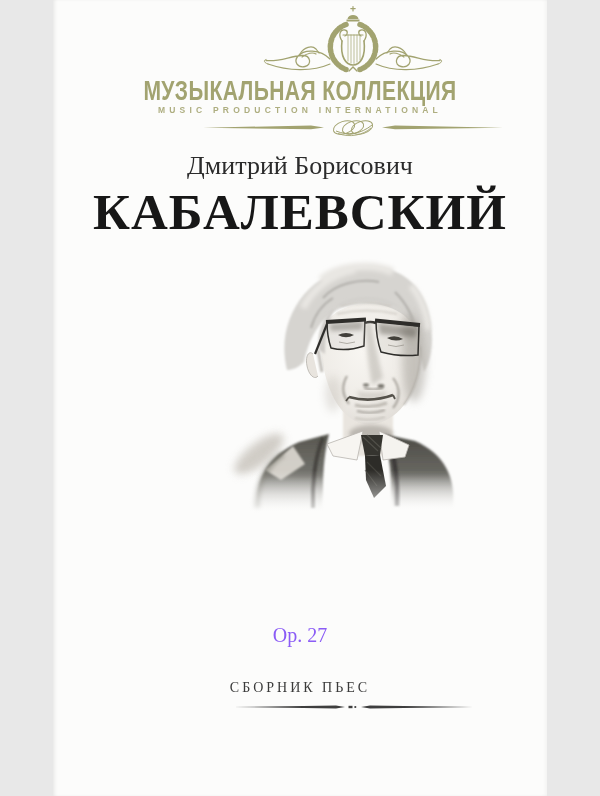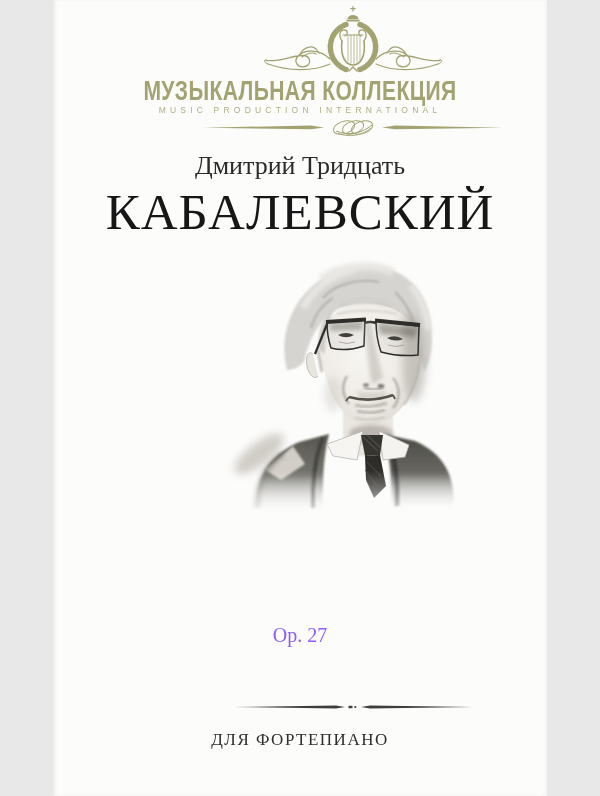--- a/index.html
+++ b/index.html
@@ -18,30 +18,30 @@
     top:77px;
     font-family:"Liberation Sans", sans-serif;
     font-weight:700;font-size:27px;line-height:29px;
     letter-spacing:.5px;color:#a2a370;
     transform:scaleX(.78);transform-origin:center;
     white-space:nowrap;
   }
   .pub-sub{
     top:105px;
     font-family:"Liberation Sans", sans-serif;
-    font-weight:400;font-size:8.5px;line-height:10px;
+    font-weight:700;font-size:8.5px;line-height:10px;
     letter-spacing:4.2px;color:#aeae80;
     white-space:nowrap;
   }
   .emblem{position:absolute;top:5px;left:205px;}
   .hdr-divider{position:absolute;top:114px;left:150px;}
   .author-name{top:151px;font-size:26px;line-height:30px;color:#2b2b2b;}
   .author-surname{
     top:183px;font-size:51px;line-height:58px;
-    font-weight:400;letter-spacing:1px;color:#171717;white-space:nowrap;
+    font-weight:700;letter-spacing:1px;color:#171717;white-space:nowrap;
   }
   .portrait{position:absolute;top:258px;left:172px;}
   .work-title{top:531px;font-style:italic;font-size:45px;line-height:52px;color:#262626;}
   .opus{top:623px;font-size:20px;line-height:24px;color:#8b5cf6;}
   .series{top:680px;font-size:14px;line-height:16px;letter-spacing:3px;color:#3a3a3a;white-space:nowrap;}
   .btm-divider{position:absolute;top:702px;left:180px;}
   .instr{top:730px;font-size:17px;line-height:20px;letter-spacing:1.5px;color:#2e2e2e;white-space:nowrap;}
 </style>
 </head>
 <body>
@@ -87,21 +87,21 @@
       <g fill="none" stroke-width="1">
         <ellipse cx="141" cy="13.5" rx="11" ry="6.2" transform="rotate(-18 141 13.5)"></ellipse>
         <ellipse cx="150" cy="13.5" rx="11" ry="6.2" transform="rotate(-18 150 13.5)"></ellipse>
         <ellipse cx="159" cy="13.5" rx="11" ry="6.2" transform="rotate(-18 159 13.5)"></ellipse>
         <path d="M133,17 C145,22 158,20 169,11"></path>
         <path d="M135,19.5 C147,24 160,21 168,14" stroke-width=".9"></path>
       </g>
     </g>
   </svg>
 
-  <div class="abs author-name">Дмитрий Тридцать</div>
+  <div class="abs author-name">Дмитрий Борисович</div>
   <div class="abs author-surname">КАБАЛЕВСКИЙ</div>
 
   <svg class="portrait" width="258" height="266" viewBox="0 0 258 266">
     <defs>
       <radialGradient id="pgFace" cx="42%" cy="38%" r="78%">
         <stop offset="0" stop-color="#f8f6f2"></stop>
         <stop offset=".55" stop-color="#efece7"></stop>
         <stop offset="1" stop-color="#d8d4ce"></stop>
       </radialGradient>
       <linearGradient id="pgJL" x1="0" y1="0" x2="0" y2="1">
@@ -216,27 +216,27 @@
     <path d="M136,177 L158,177 L155,197 L140,198 Z" fill="#35342f"></path>
     <path d="M138,179 L153,193 M142,177 L156,190" stroke="#5b5a53" stroke-width="1.2" opacity=".7"></path>
     <path d="M140,198 L155,197 L161,228 L149,240 L141,222 Z" fill="#2d2c28"></path>
     <path d="M142,204 L156,218 M140,212 L152,228" stroke="#504f48" stroke-width="1.2" opacity=".6"></path>
 
     <rect x="0" y="212" width="258" height="54" fill="url(#fadeB)"></rect>
   </svg>
 
   <div class="abs opus">Op. 27</div>
 
+  <div class="abs series">СБОРНИК ПЬЕС</div>
 
   <svg class="btm-divider" width="240" height="10" viewBox="0 0 240 10">
     <g fill="#3e3e3e">
       <g id="tr">
           <polygon points="0,5 103,3.5 112,5 103,6.5"></polygon>
         </g>
       <use href="#tr" transform="translate(240 0) scale(-1 1)"></use>
       <rect x="115.5" y="3.8" width="4" height="2.4"></rect>
       <circle cx="122.3" cy="5" r="1.1"></circle>
     </g>
   </svg>
 
-  <div class="abs instr">ДЛЯ ФОРТЕПИАНО</div>
 
 </div>
 
 </body></html>

